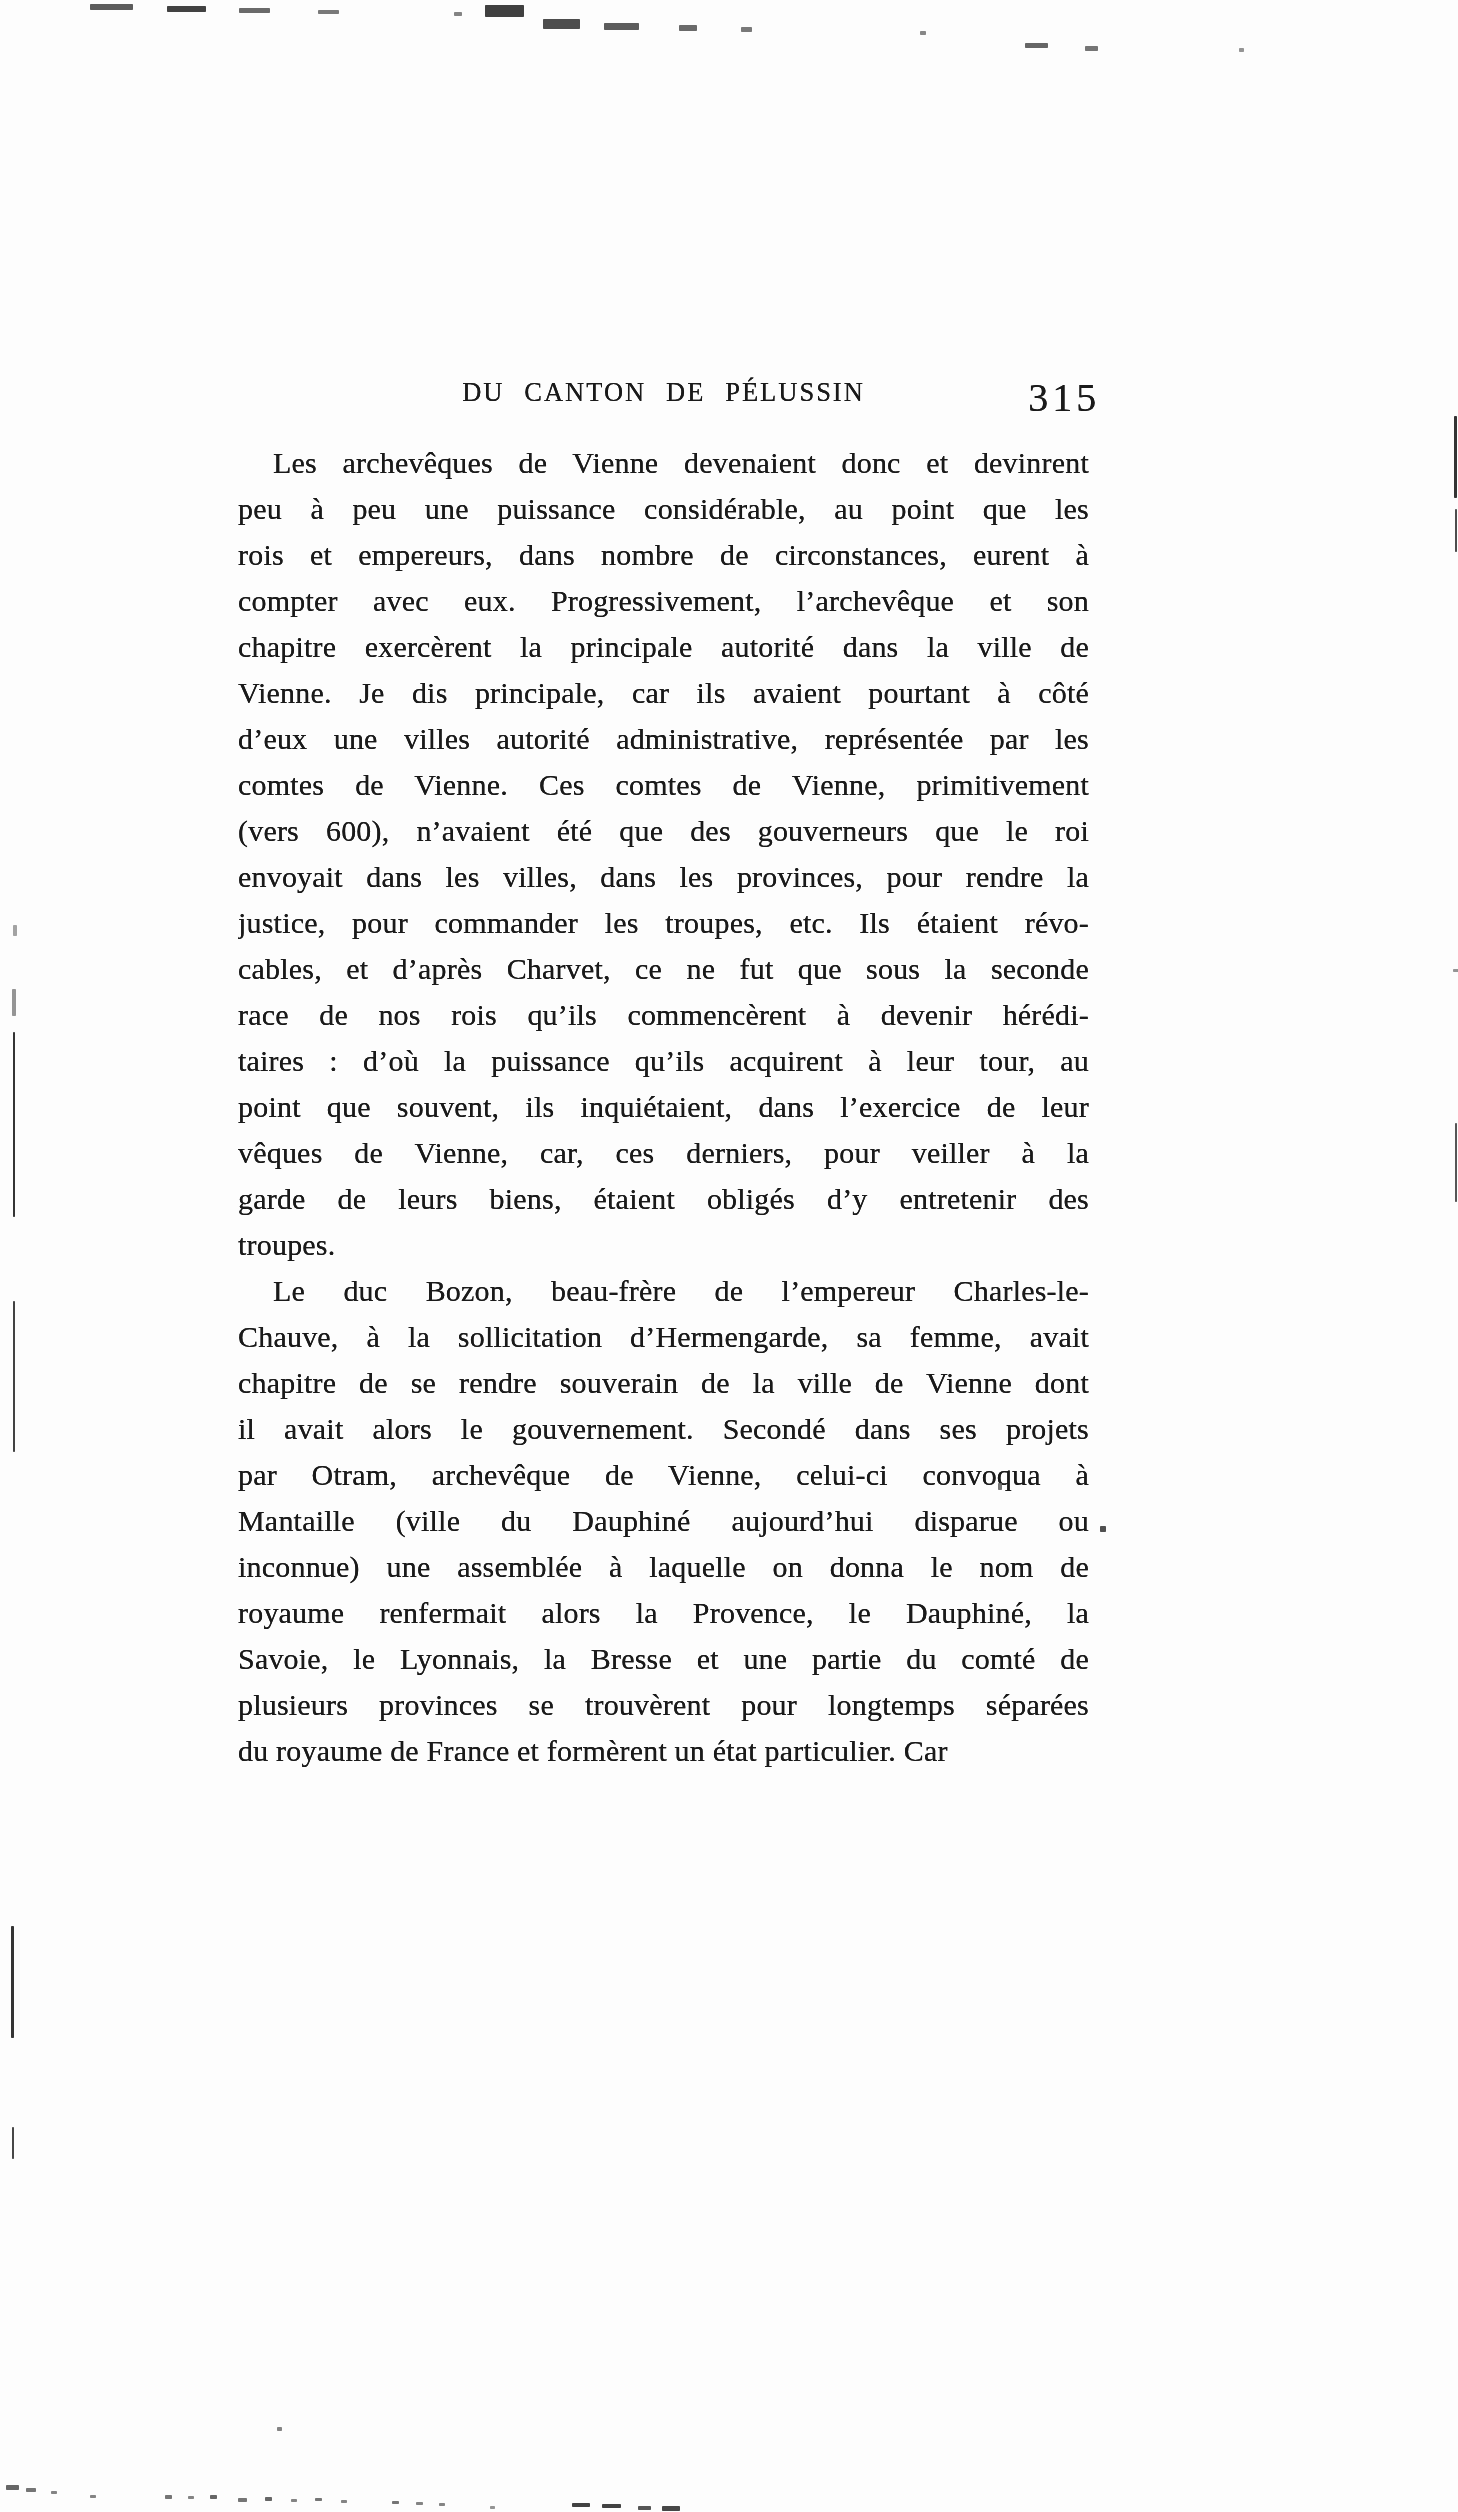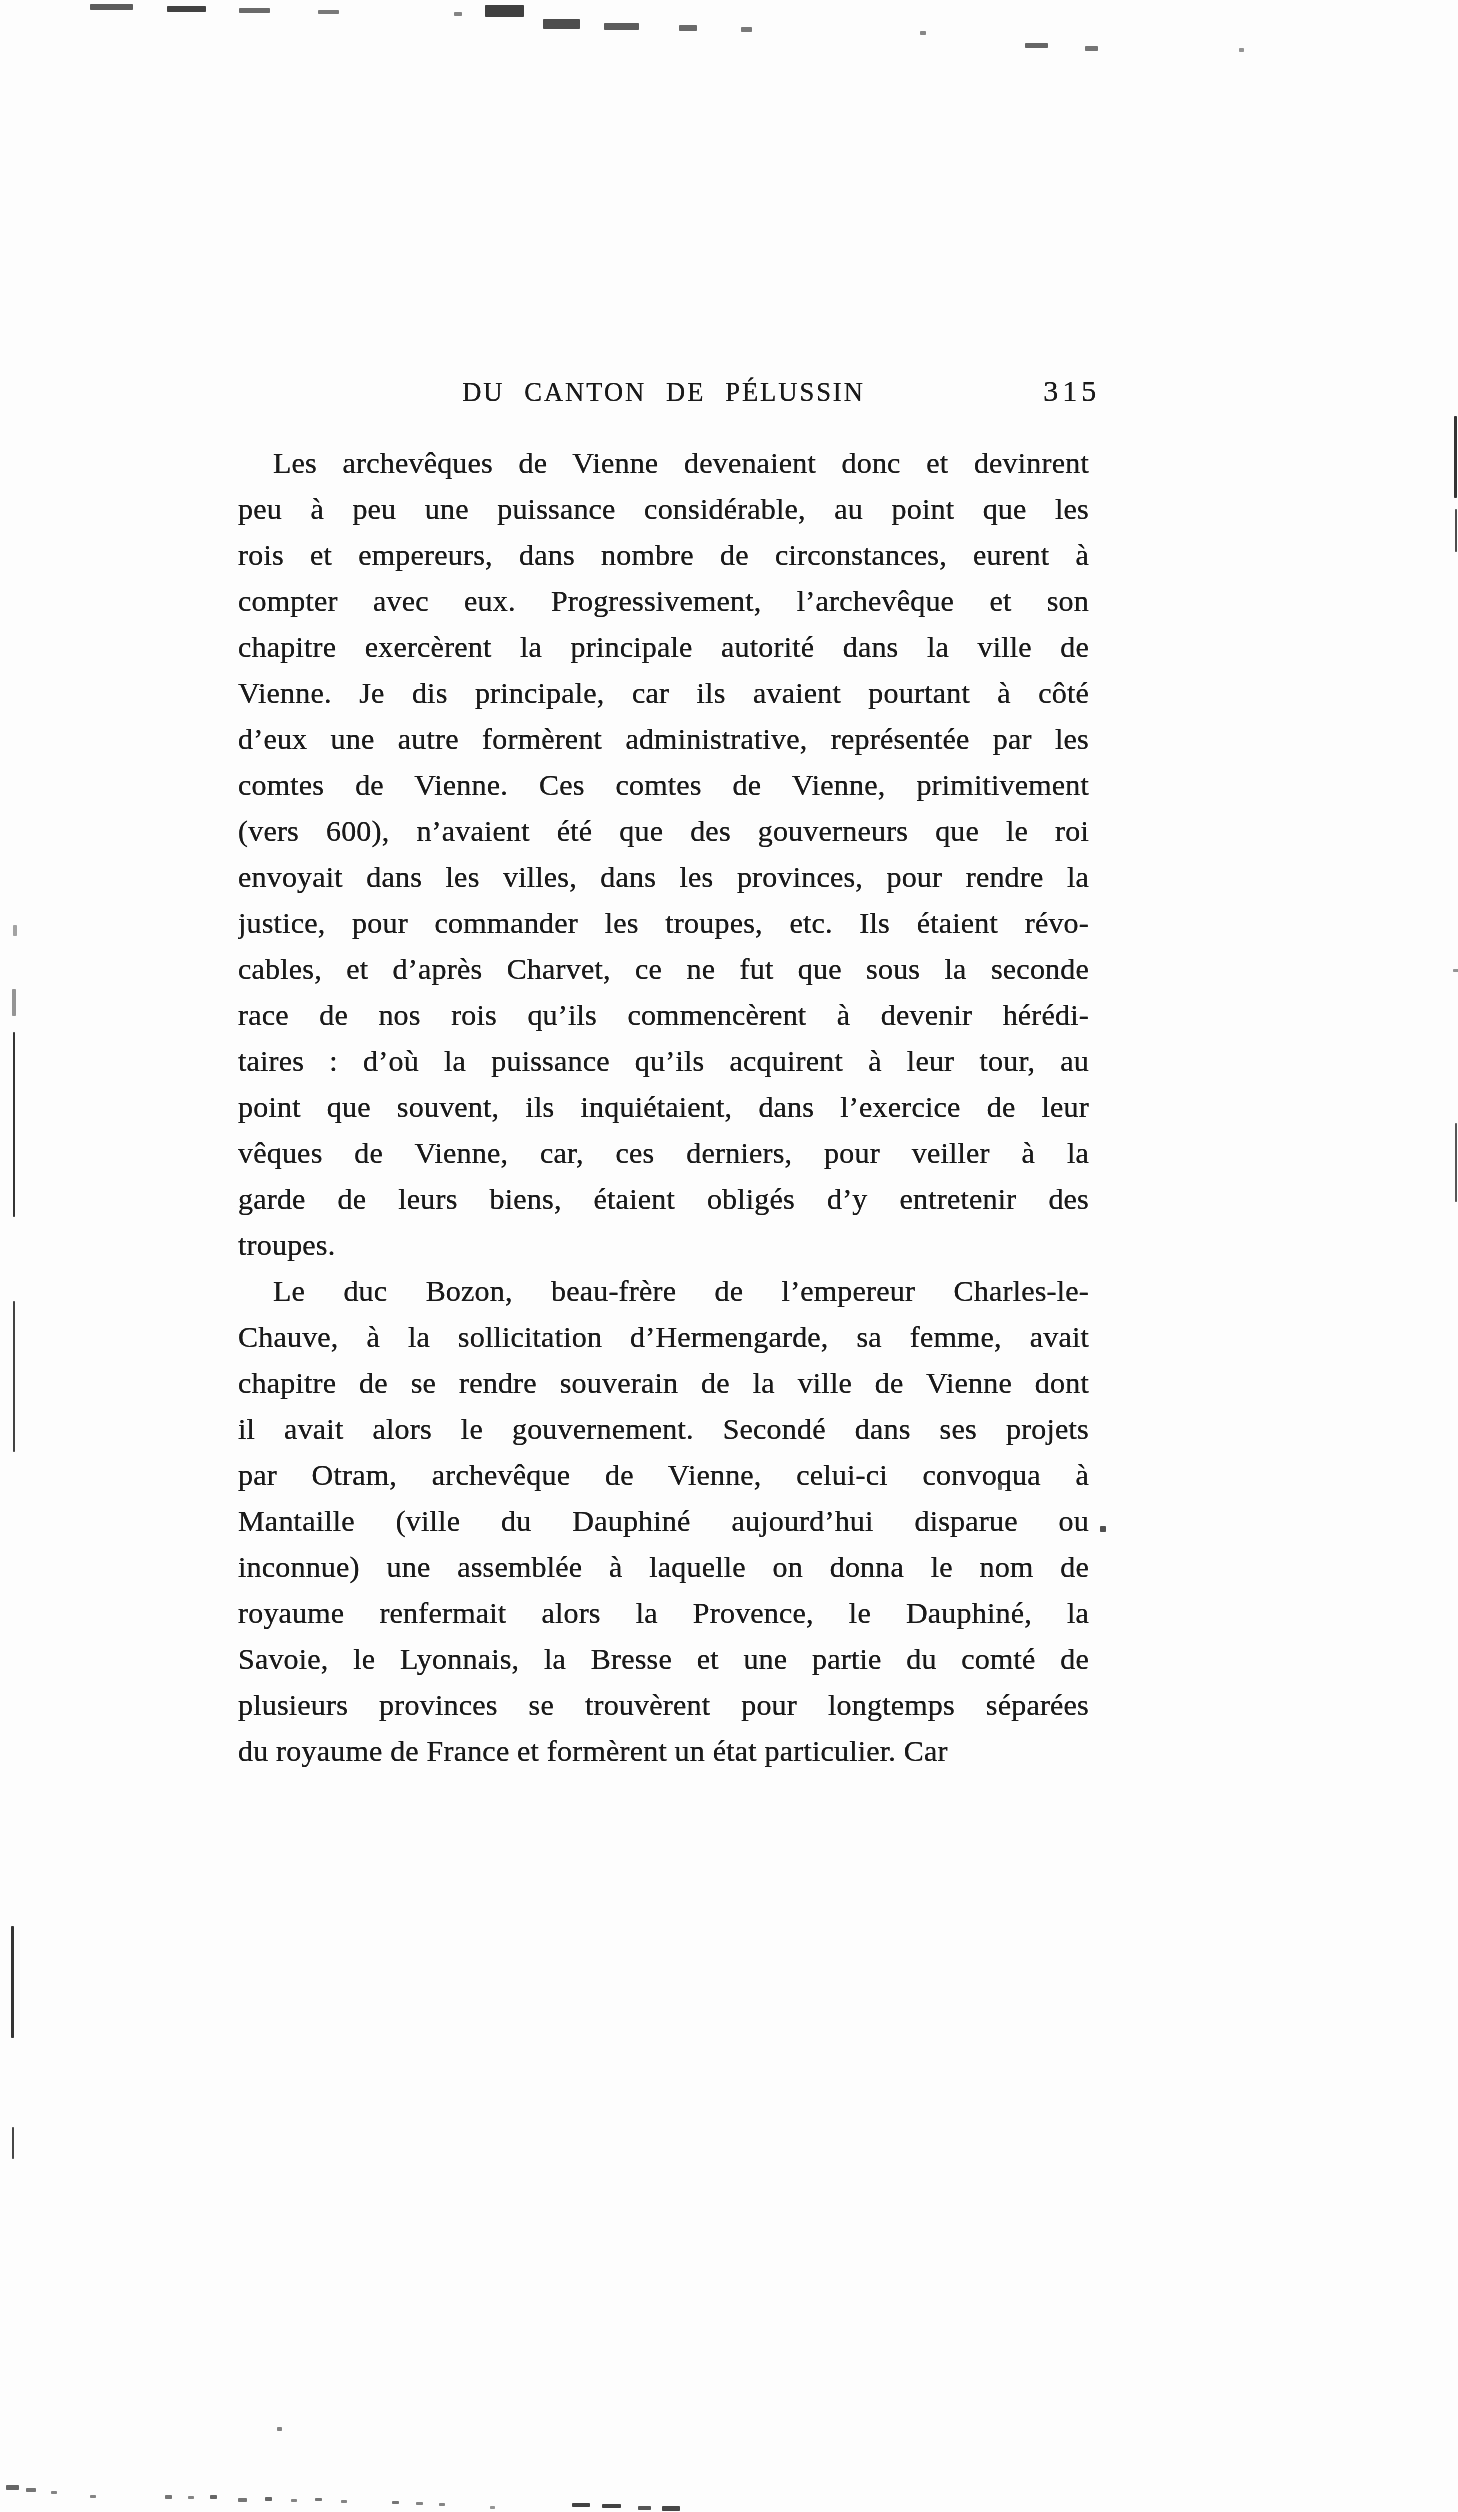--- a/index.html
+++ b/index.html
@@ -26,21 +26,21 @@
     font-size: 26.5px;
     letter-spacing: 2px;
     word-spacing: 11.2px;
     text-shadow: 0 0 0.4px currentColor;
     white-space: nowrap;
   }
   .page-number {
     position: absolute;
     right: -11.2px;
     top: -3.2px;
-    font-size: 30px;
+    font-size: 40px;
     letter-spacing: 4px;
     text-shadow: 0 0 0.4px currentColor;
   }
   
   .textblock {
     position: absolute;
     left: 238px;
     top: 440px;
     width: 851px;
   }
@@ -74,21 +74,21 @@
     <span class="page-number">315</span>
   </div>
 
   <div class="textblock">
       <div class="line pfirst">Les archevêques de Vienne devenaient donc et devinrent</div>
       <div class="line">peu à peu une puissance considérable, au point que les</div>
       <div class="line">rois et empereurs, dans nombre de circonstances, eurent à</div>
       <div class="line">compter avec eux. Progressivement, l’archevêque et son</div>
       <div class="line">chapitre exercèrent la principale autorité dans la ville de</div>
       <div class="line">Vienne. Je dis principale, car ils avaient pourtant à côté</div>
-      <div class="line">d’eux une autre formèrent administrative, représentée par les</div>
+      <div class="line">d’eux une villes autorité administrative, représentée par les</div>
       <div class="line">comtes de Vienne. Ces comtes de Vienne, primitivement</div>
       <div class="line">(vers 600), n’avaient été que des gouverneurs que le roi</div>
       <div class="line">envoyait dans les villes, dans les provinces, pour rendre la</div>
       <div class="line">justice, pour commander les troupes, etc. Ils étaient révo-</div>
       <div class="line">cables, et d’après Charvet, ce ne fut que sous la seconde</div>
       <div class="line">race de nos rois qu’ils commencèrent à devenir hérédi-</div>
       <div class="line">taires : d’où la puissance qu’ils acquirent à leur tour, au</div>
       <div class="line">point que souvent, ils inquiétaient, dans l’exercice de leur</div>
       <div class="line">vêques de Vienne, car, ces derniers, pour veiller à la</div>
       <div class="line">garde de leurs biens, étaient obligés d’y entretenir des</div>

